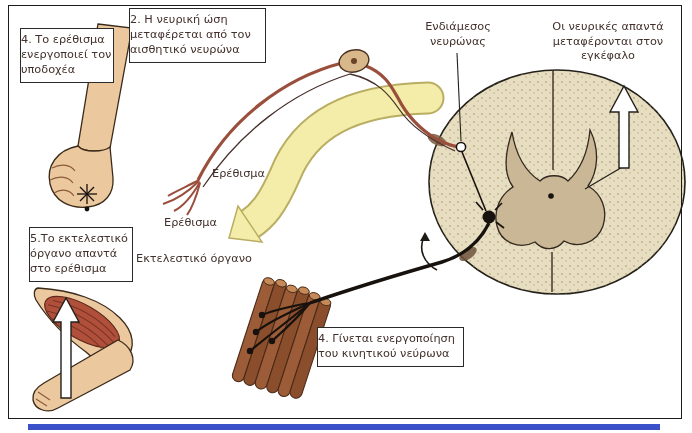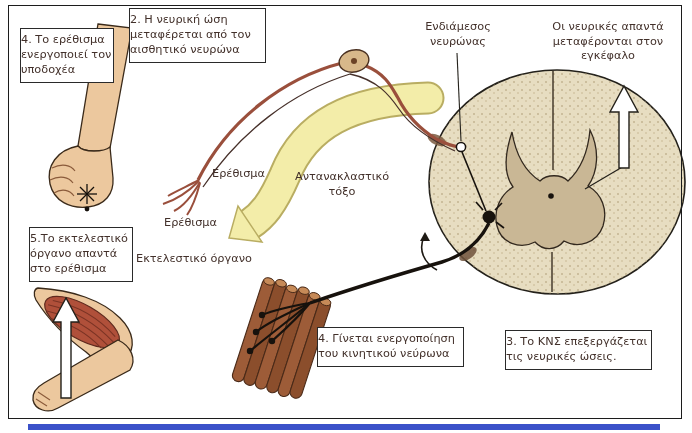--- a/index.html
+++ b/index.html
@@ -144,24 +144,22 @@
       <path d="M 38 392 L 50 400 M 36 399 L 47 406" stroke="#8a5a3a" stroke-width="1.1" fill="none"></path>
     </g>
 
     <path d="M 61 398 L 61 322 L 53 322 L 66 298 L 79 322 L 71 322 L 71 398 Z" fill="#ffffff" stroke="#23201a" stroke-width="1.4"></path>
   </svg>
 
   <div class="callout" style="left:20px; top:28px; width:92px;">4. Το ερέθισμα ενεργοποιεί τον υποδοχέα</div>
   <div class="callout" style="left:129px; top:8px; width:135px;">2. Η νευρική ώση μεταφέρεται από τον αισθητικό νευρώνα</div>
   <div class="callout" style="left:29px; top:227px; width:102px;">5.Το εκτελεστικό όργανο απαντά στο ερέθισμα</div>
   <div class="callout" style="left:317px; top:327px; width:145px;">4. Γίνεται ενεργοποίηση του κινητικού νεύρωνα</div>
-  <div class="callout" style="left:505px; top:330px; width:145px;">3. Το ΚΝΣ επεξεργάζεται τις νευρικές ώσεις.</div>
 
   <div class="plain center" style="left:410px; top:20px; width:96px;">Ενδιάμεσος νευρώνας</div>
   <div class="plain center" style="left:541px; top:20px; width:134px;">Οι νευρικές απαντά μεταφέρονται στον εγκέφαλο</div>
   <div class="plain" style="left:212px; top:167px;">Ερέθισμα</div>
   <div class="plain" style="left:164px; top:216px;">Ερέθισμα</div>
-  <div class="plain center" style="left:284px; top:170px; width:116px;">Αντανακλαστικό τόξο</div>
   <div class="plain" style="left:136px; top:240px;margin-top:12px;">Εκτελεστικό όργανο</div>
 
   <div class="frame"></div>
   <div class="strip"></div>
 </div>
 
 </body></html>

